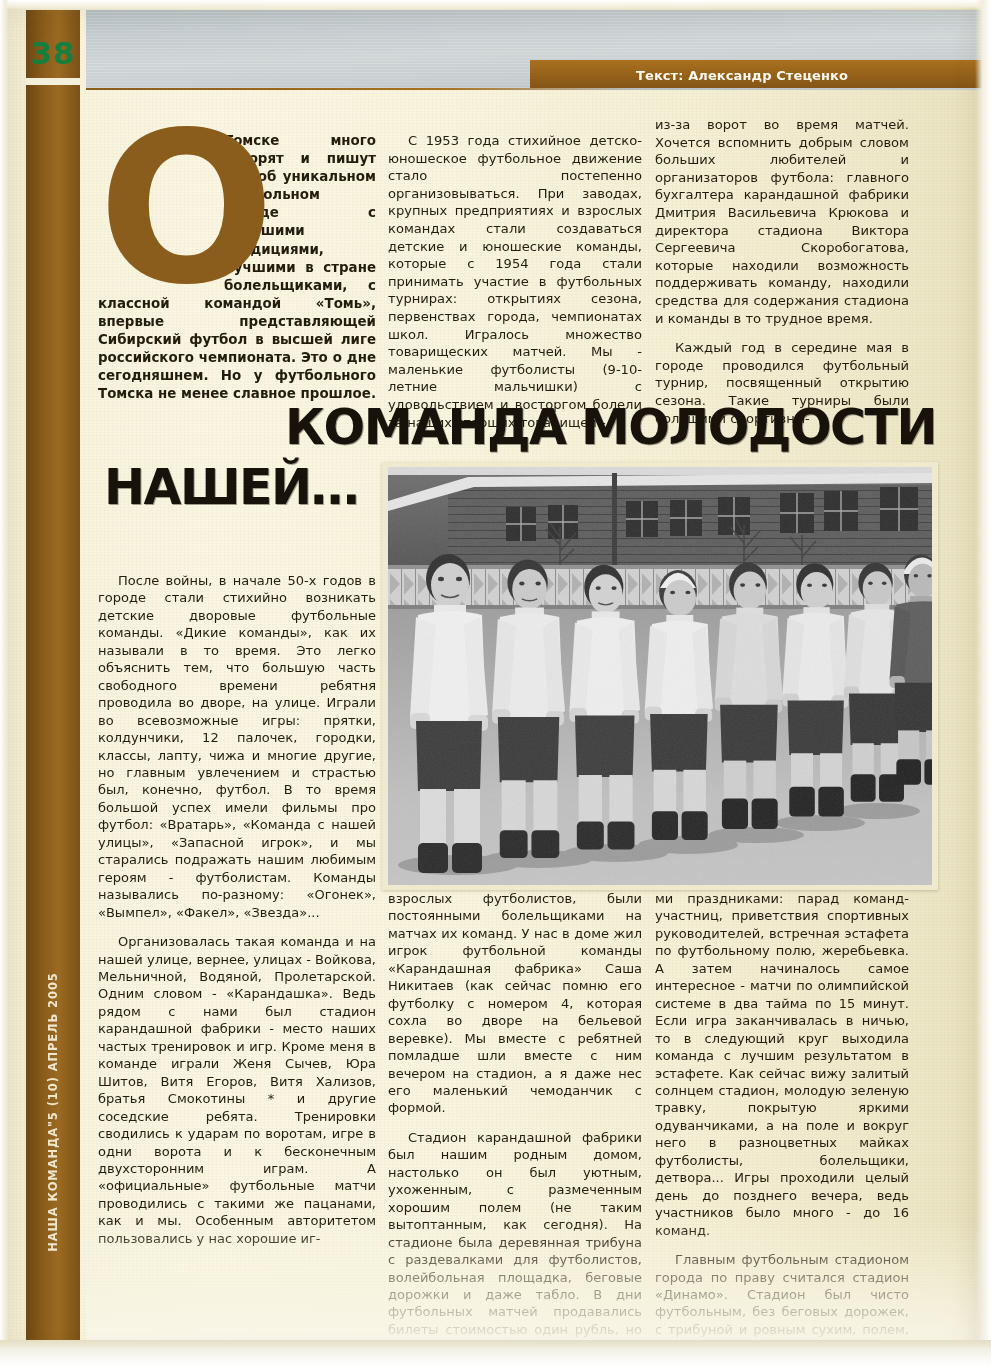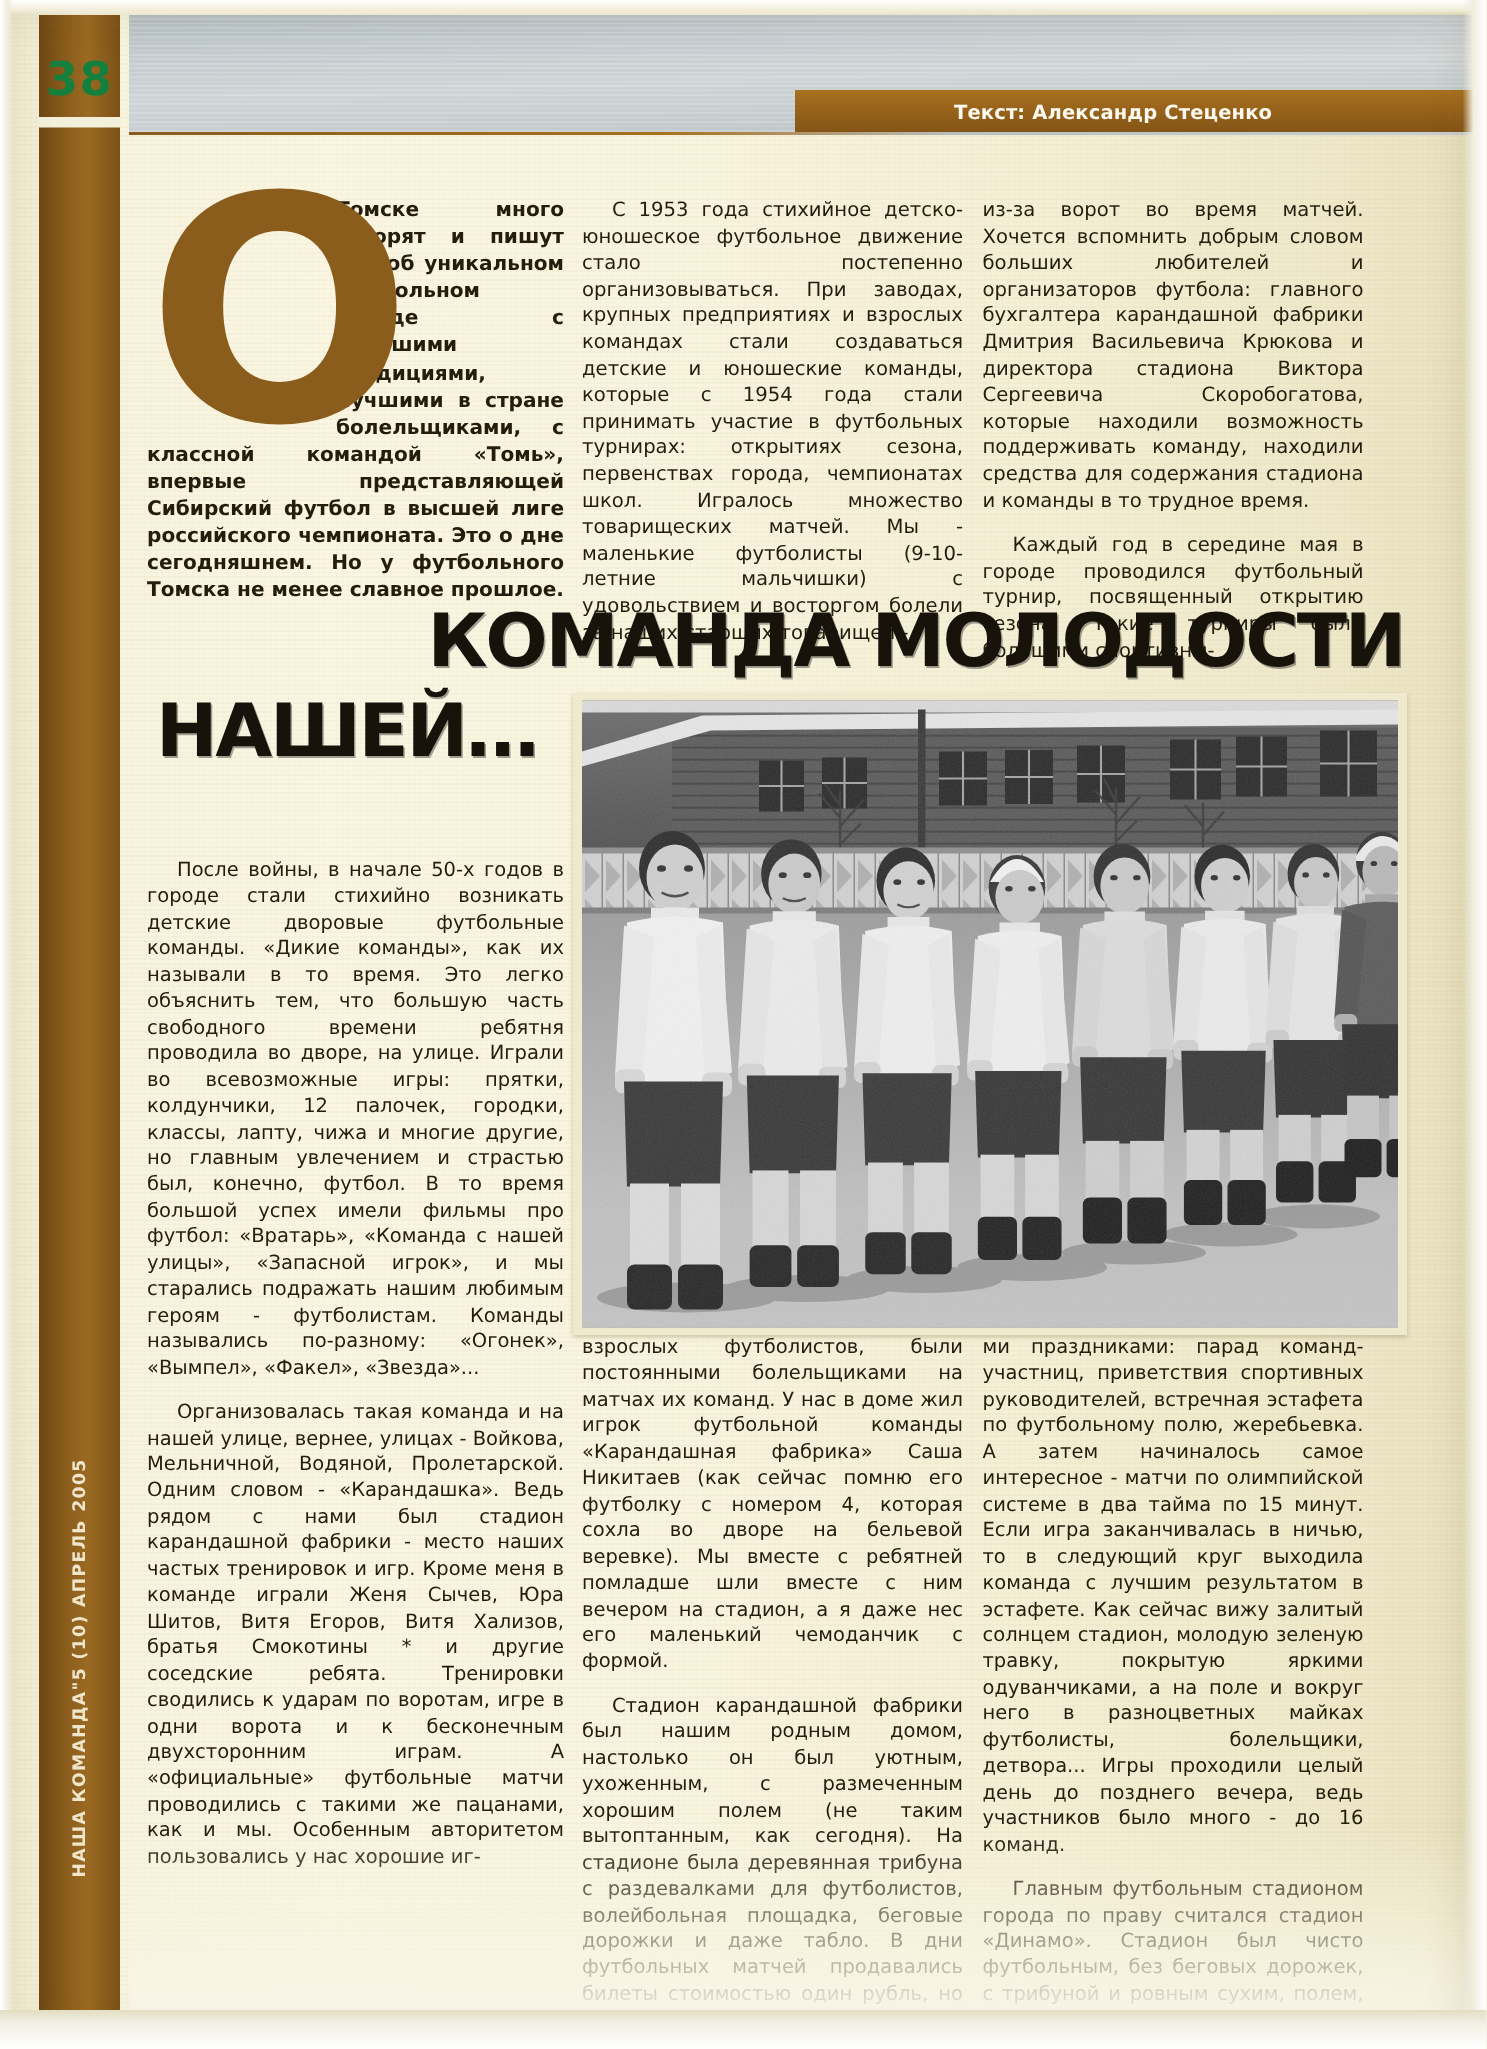--- a/index.html
+++ b/index.html
@@ -211,21 +211,21 @@
     left: 0; top: -2px;
     font-family: "DejaVu Sans", sans-serif;
     font-size: 208px;
     font-weight: 700;
     line-height: 150px;
     color: #8b5d1d;
     letter-spacing: -6px;
   }
 
   .mid-col-top { left: 388px; top: 132px; width: 254px; }
-  .right-col-top { left: 655px; top: 132px; width: 254px; }
+  .right-col-top { left: 655px; top: 116px; width: 254px; }
 
   
   .headline {
     position: absolute;
     left: 96px; top: 398px;
     width: 840px;
     font-family: "DejaVu Sans", sans-serif;
     font-weight: 700;
     font-size: 49px;
     line-height: 60px;

